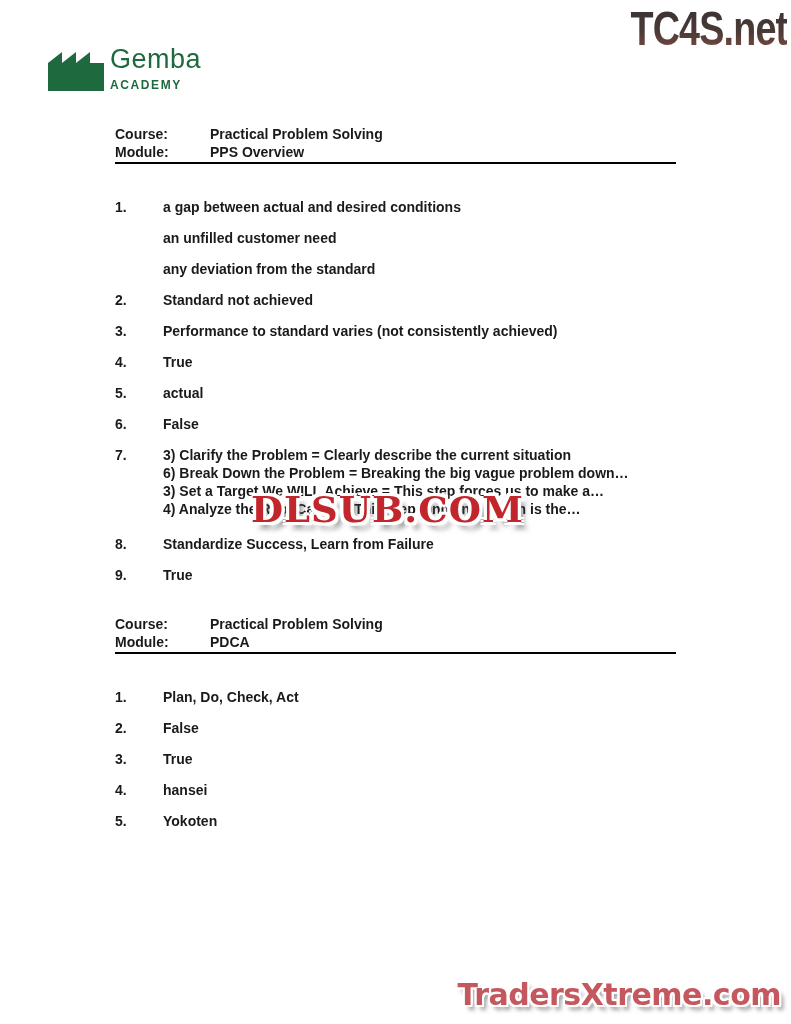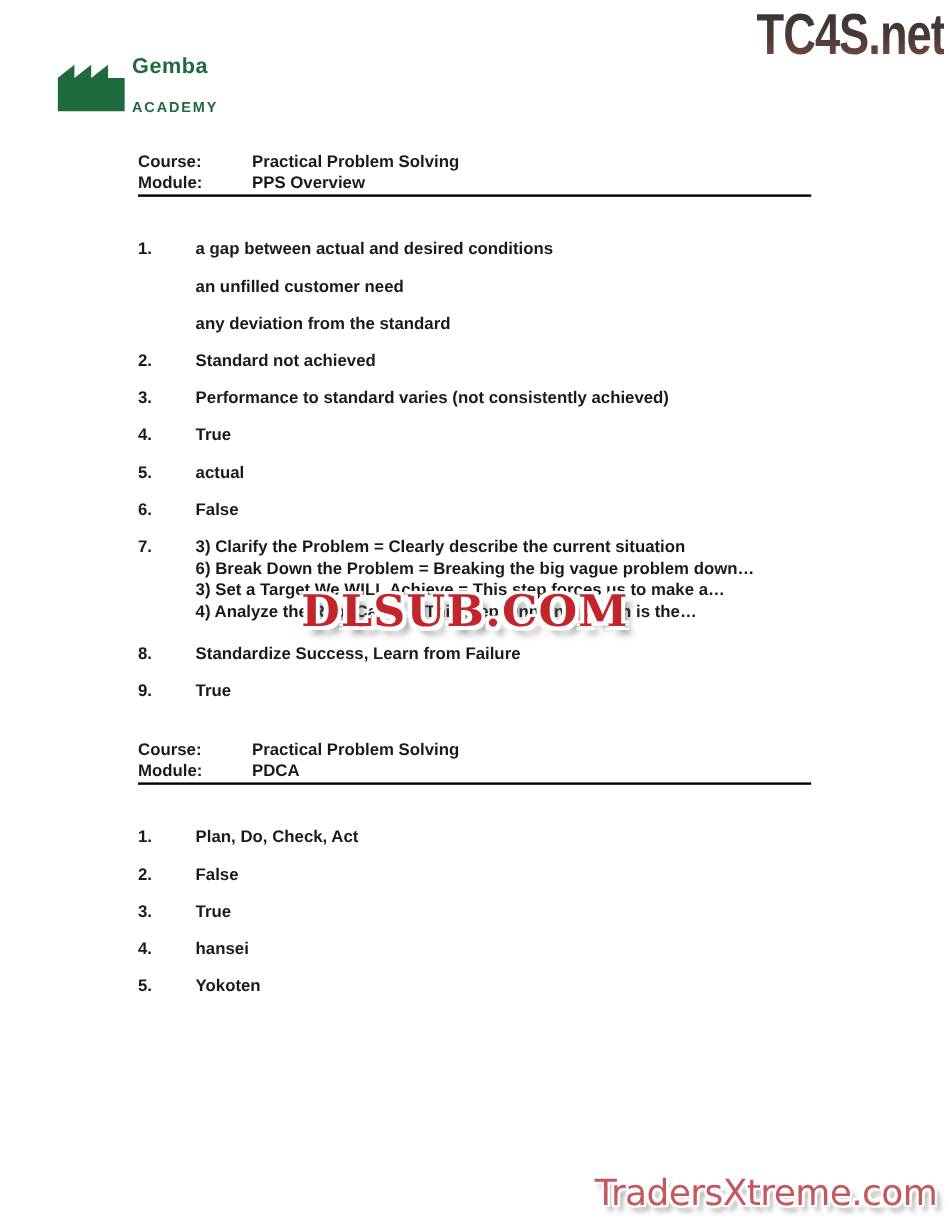--- a/index.html
+++ b/index.html
@@ -39,43 +39,43 @@
     transform:scaleY(0.98);
     white-space:nowrap;
     text-shadow:
       -3px -3px 0 #fff, 3px -3px 0 #fff, -3px 3px 0 #fff, 3px 3px 0 #fff,
       -3px 0 0 #fff, 3px 0 0 #fff, 0 -3px 0 #fff, 0 3px 0 #fff,
       6px 7px 5px rgba(80,80,80,.55);
   }
   .wm-bottom{
     position:absolute;right:10px;top:977px;
     font-family:"DejaVu Sans", sans-serif;
-    font-size:30px;font-weight:normal;letter-spacing:-0.5px;
+    font-size:30px;font-weight:bold;letter-spacing:-0.5px;
     color:var(--traders_rose);
     white-space:nowrap;
     text-shadow:
       -2px -2px 0 #fff, 2px -2px 0 #fff, -2px 2px 0 #fff, 2px 2px 0 #fff,
       -2px 0 0 #fff, 2px 0 0 #fff, 0 -2px 0 #fff, 0 2px 0 #fff,
       4px 5px 4px rgba(90,90,90,.6);
   }
 
   
   .logo{
     position:absolute;left:48px;top:46px;
     display:flex;align-items:center;gap:6px;
   }
   .logo svg{display:block;}
   .logo-text{display:flex;flex-direction:column;line-height:1;}
   .logo-gemba{
-    font-size:18px;font-weight:bold;color:var(--brand_green);
+    font-size:27px;font-weight:normal;color:var(--brand_green);
     letter-spacing:0.5px;
   }
   .logo-academy{
     font-size:12px;font-weight:bold;color:var(--brand_green);
-    letter-spacing:1.6px;margin-top:19px;text-align:center;
+    letter-spacing:1.6px;margin-top:6px;
   }
   h1.title{
     position:absolute;top:44px;left:0;width:100%;
     margin:0;padding-left:72px;box-sizing:border-box;
     text-align:center;
     font-size:29px;font-weight:bold;color:#000;
   }
 
   
   .content{position:absolute;top:125px;left:115px;width:561px;font-weight:bold;}

